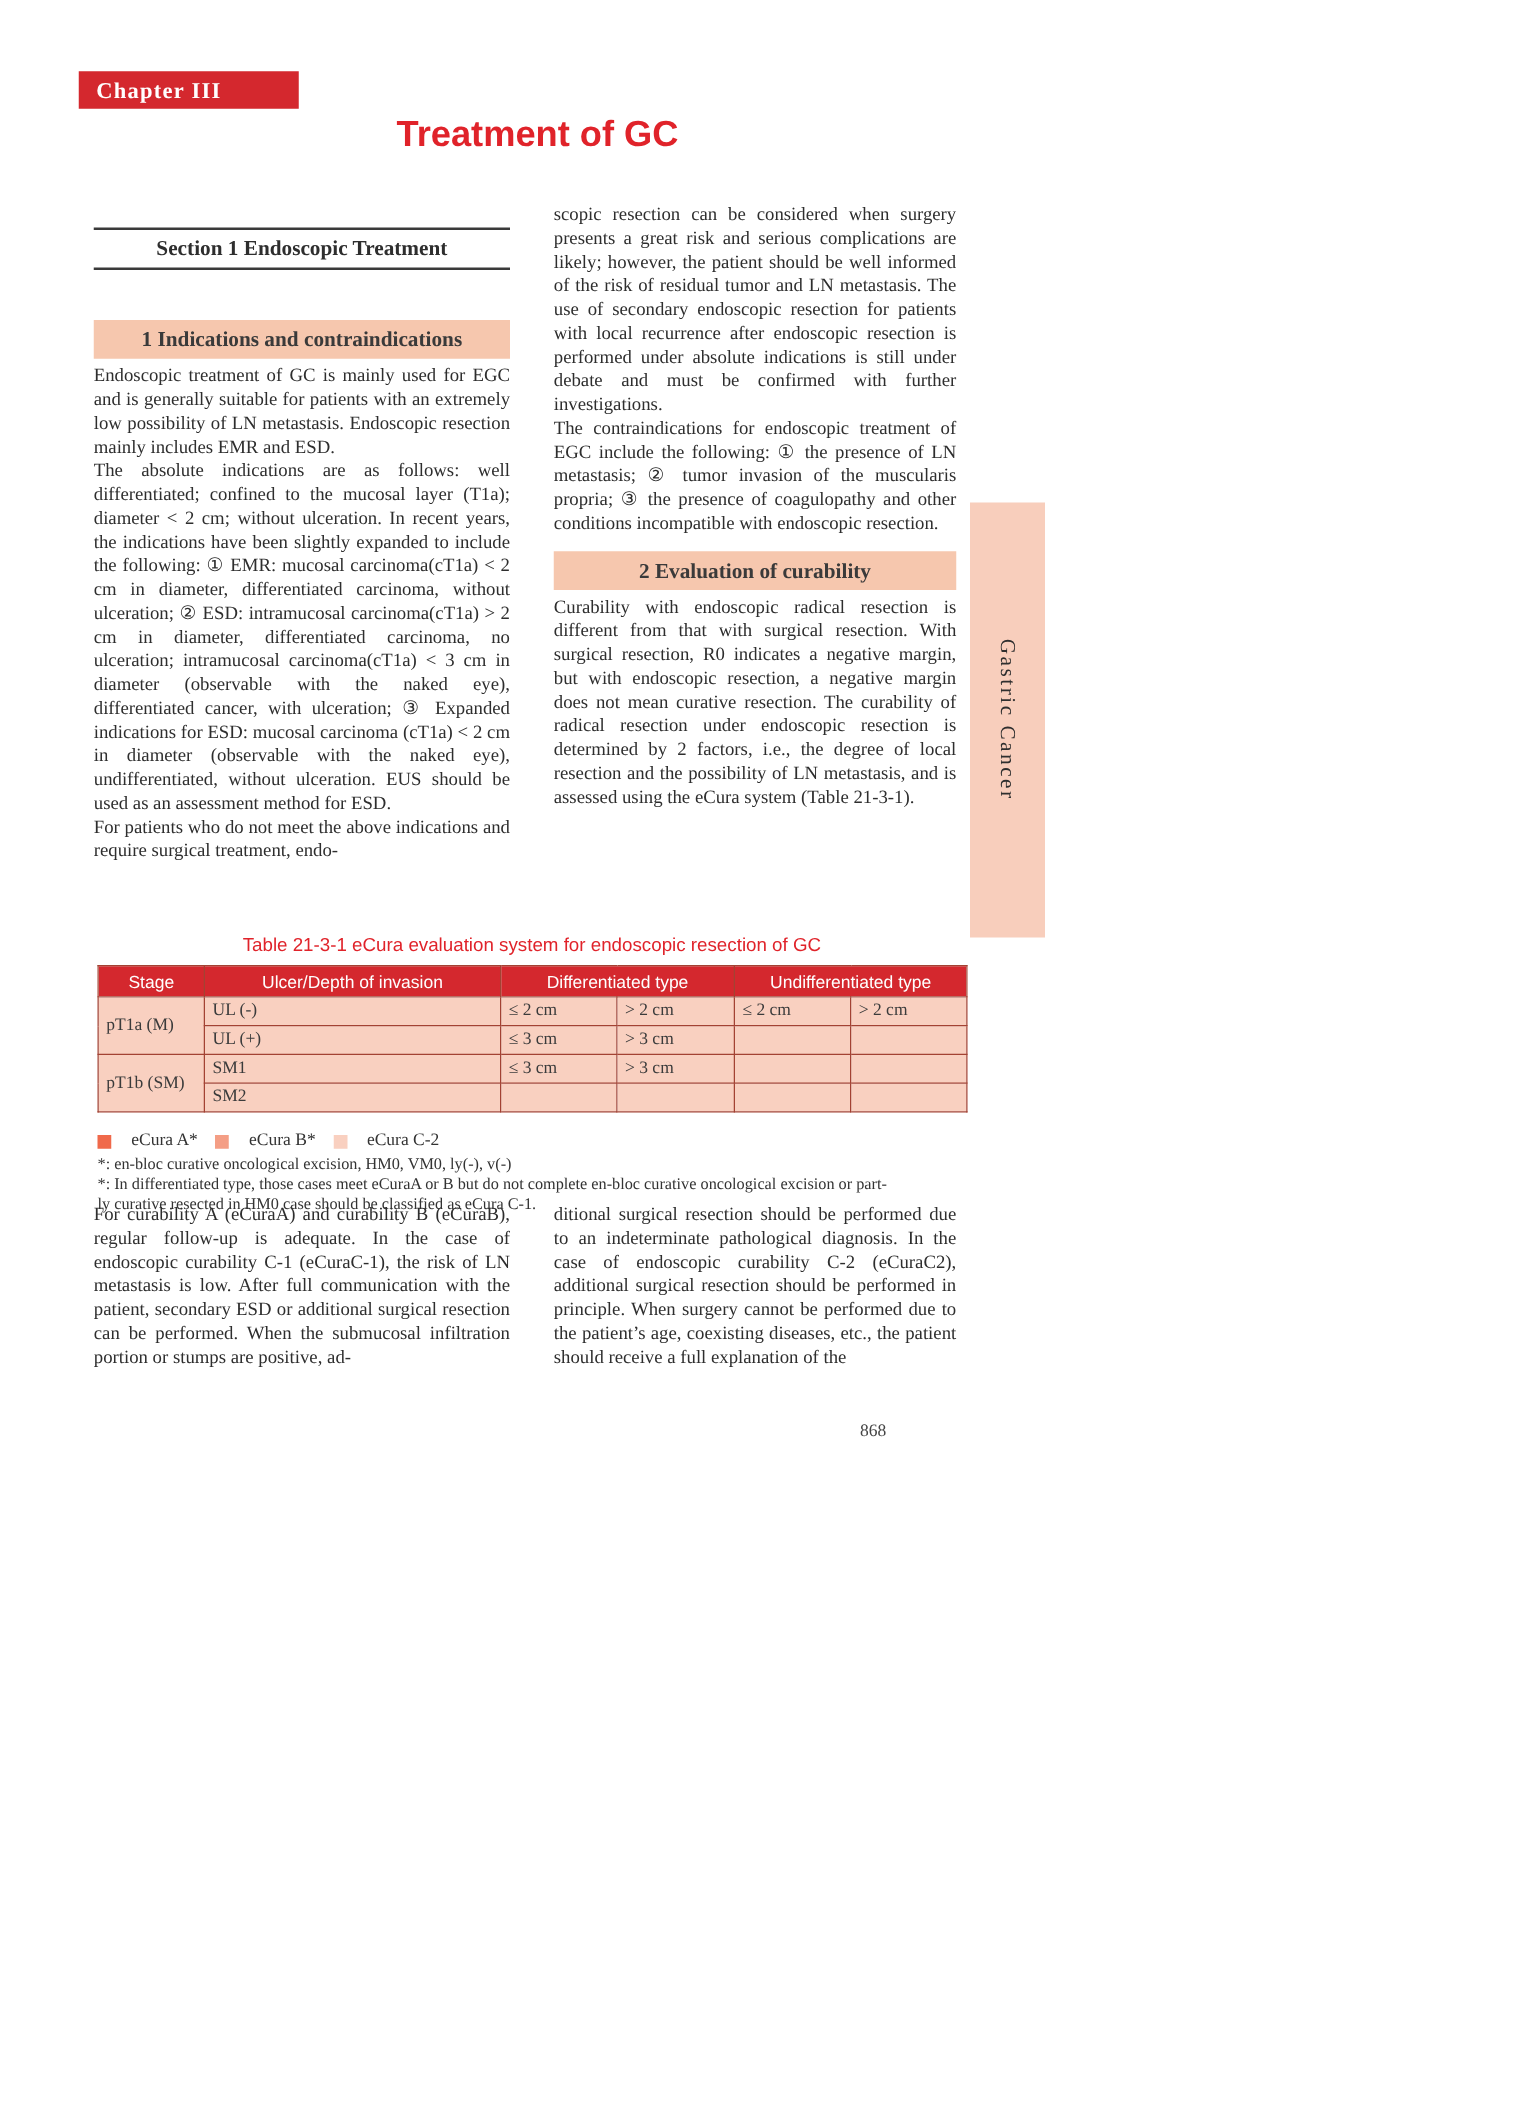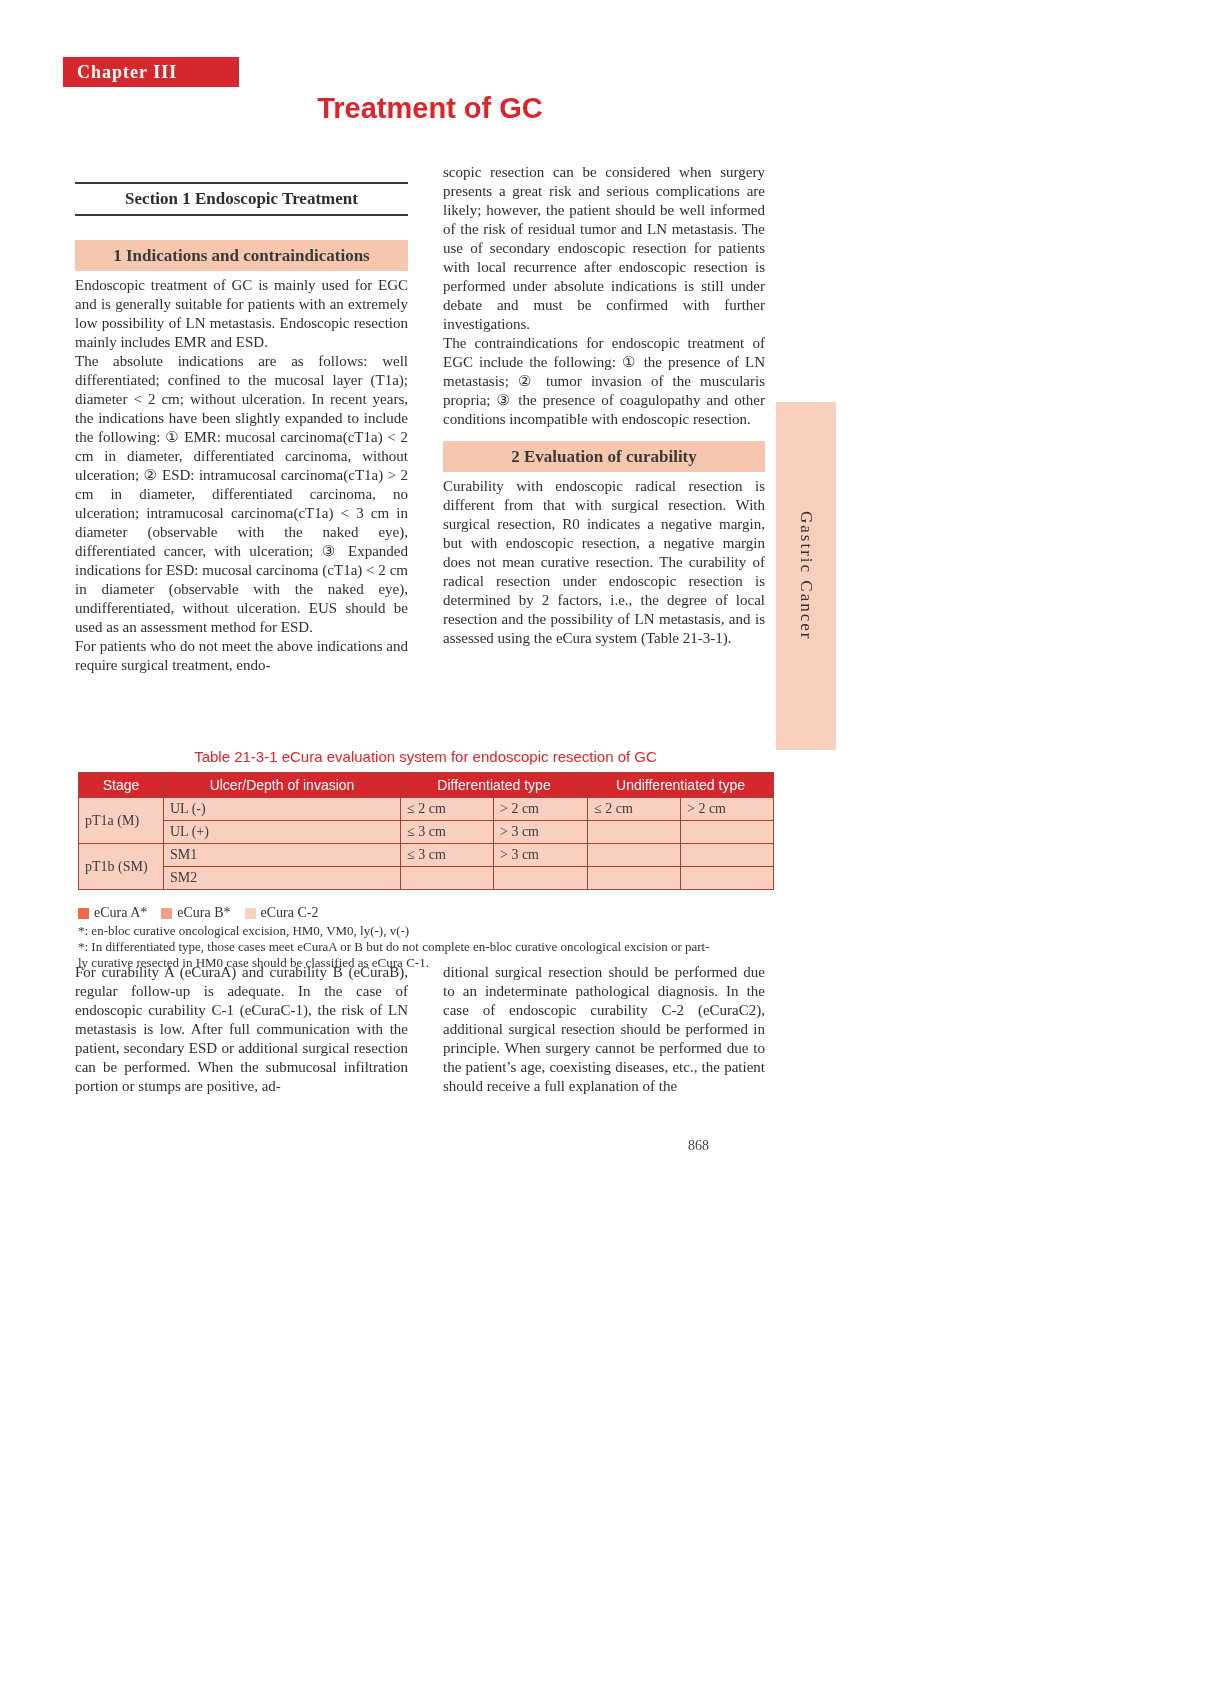--- a/index.html
+++ b/index.html
@@ -20,42 +20,42 @@
     font-family:"Liberation Sans",sans-serif;font-size:29px;font-weight:bold;color:var(--title-red);}
 
   .col{position:absolute;font-size:15px;line-height:19px;text-align:justify;}
   .col p{margin:0;}
   .col-left{left:75px;top:170px;width:333px;}
   .col-right{left:443px;top:163px;width:322px;}
   .col-bottom-left{left:75px;top:963px;width:333px;}
   .col-bottom-right{left:443px;top:963px;width:322px;}
 
   .rule{border-top:2px solid #3a3a3a;height:0;}
-  .section-head{margin-top:12px;margin-bottom:24px;}
+  .section-head{margin-top:12px;margin-bottom:40px;}
   .section-title{text-align:center;font-weight:bold;font-size:17px;padding:5px 0 6px;}
 
   .pink-heading{background:var(--hbg);text-align:center;font-weight:bold;font-size:17px;
     height:31px;line-height:31px;margin-bottom:5px;color:#3a3a3a;}
   .col-right .pink-heading{margin-top:12px;}
 
   .table-block{position:absolute;left:78px;top:748px;width:695px;}
   .table-title{font-family:"Liberation Sans",sans-serif;color:var(--title-red);
     font-size:15px;text-align:center;margin-bottom:7px;}
   table.ecura{border-collapse:collapse;width:695px;table-layout:fixed;}
   table.ecura th,table.ecura td{border:1px solid var(--tb);font-size:14px;height:22px;
     overflow:hidden;white-space:nowrap;}
   table.ecura th{background:var(--red);color:#fff;font-family:"Liberation Sans",sans-serif;
     font-weight:normal;text-align:center;height:24px;padding:0;}
   table.ecura td{background:var(--c2);color:#3b3b3b;text-align:left;padding:0 0 0 6px;}
   td.cat-a{background:var(--a);}
   td.cat-b{background:var(--b);}
   td.cat-c2{background:var(--c2);}
 
   .legend{margin-top:15px;display:flex;align-items:center;gap:14px;font-size:14px;color:#333;}
-  .legend .item{display:flex;align-items:center;gap:5px;}
+  .legend .item{display:flex;align-items:center;gap:16px;}
   .sq{width:11px;height:11px;display:inline-block;}
   .sq-a{background:var(--a);} .sq-b{background:var(--b);} .sq-c2{background:var(--c2);}
 
   .footnotes{margin-top:2px;font-size:13px;line-height:16px;color:#333;white-space:nowrap;}
 
   .page-number{position:absolute;left:688px;top:1138px;font-size:14px;color:#444;}
 
   .sidebar-tab{position:absolute;left:776px;top:402px;width:60px;height:348px;
     background:var(--tab);display:flex;align-items:center;justify-content:center;}
   .vtext{writing-mode:vertical-rl;font-size:17px;letter-spacing:2px;color:#2f2f2f;}

